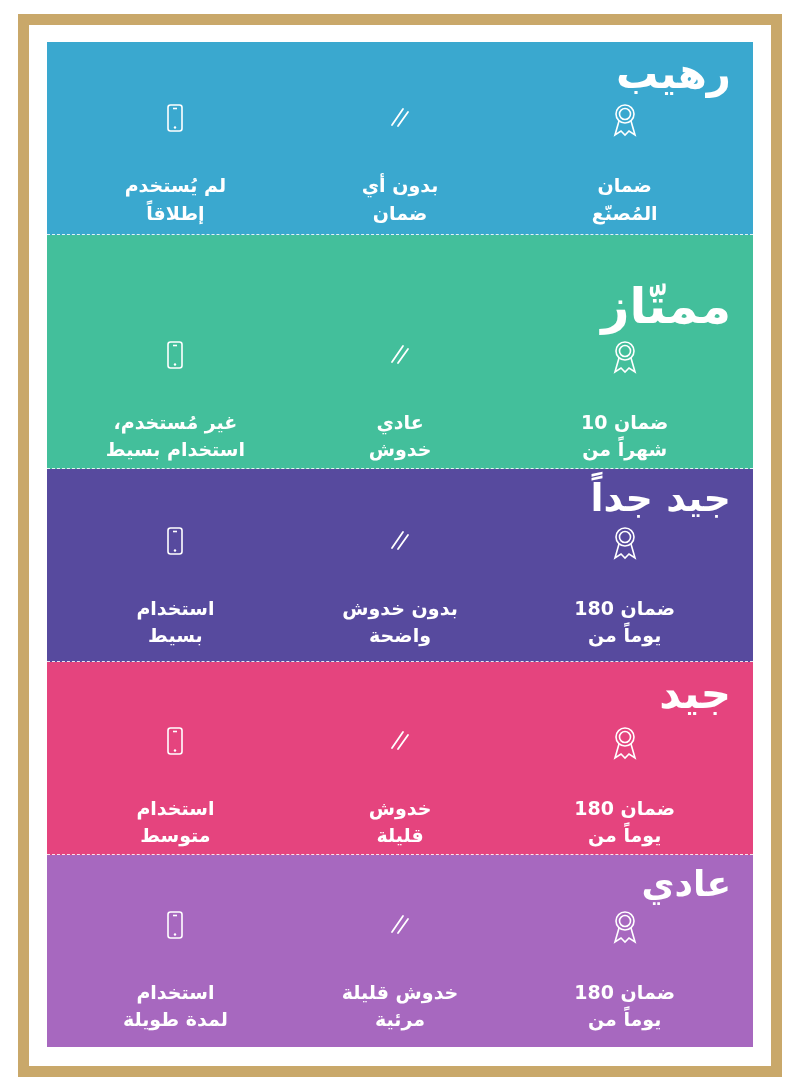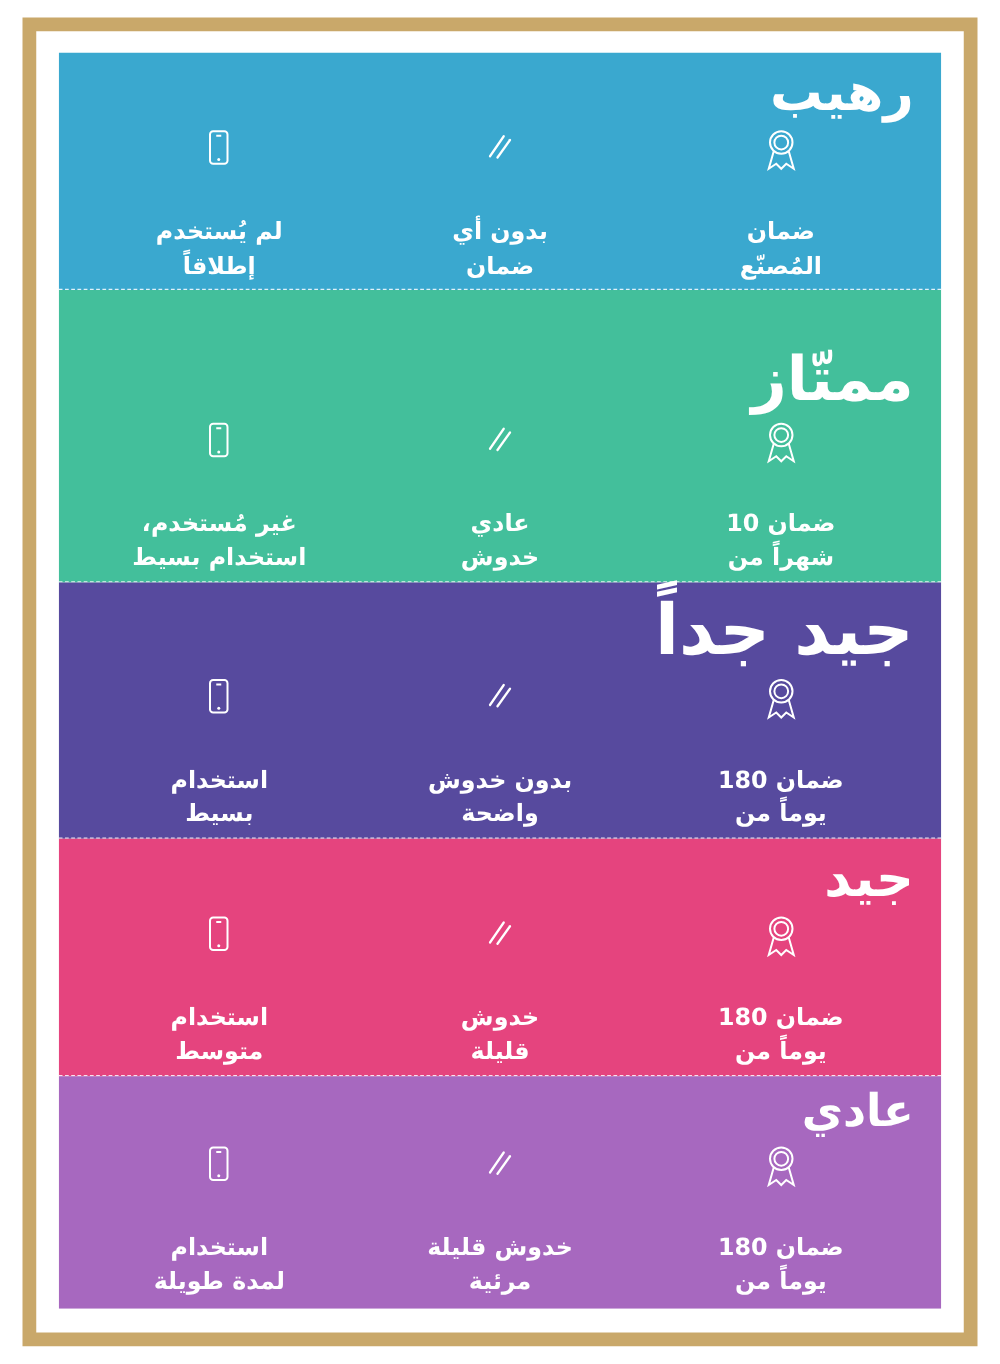--- a/index.html
+++ b/index.html
@@ -101,21 +101,21 @@
     max-width: 160px;
     white-space: pre-line;
     margin-top: 32px;
   }
   .ic {
     display: block;
   }
   
   .grade.g-awesome .grade-title { font-size: 42px; }
   .grade.g-excellent .grade-title { font-size: 49px; margin-top: 36px; }
-  .grade.g-verygood .grade-title { font-size: 56px; }
+  .grade.g-verygood .grade-title { font-size: 38px; }
   .grade.g-good .grade-title { font-size: 42px; }
   .grade.g-normal .grade-title { font-size: 36px; }
 </style>
 </head>
 <body>
 
 <div class="poster">
   <div class="frame-outer" style="border-color: rgb(201, 168, 106);"></div>
   <div class="frame-inner">
     <div class="grades">

